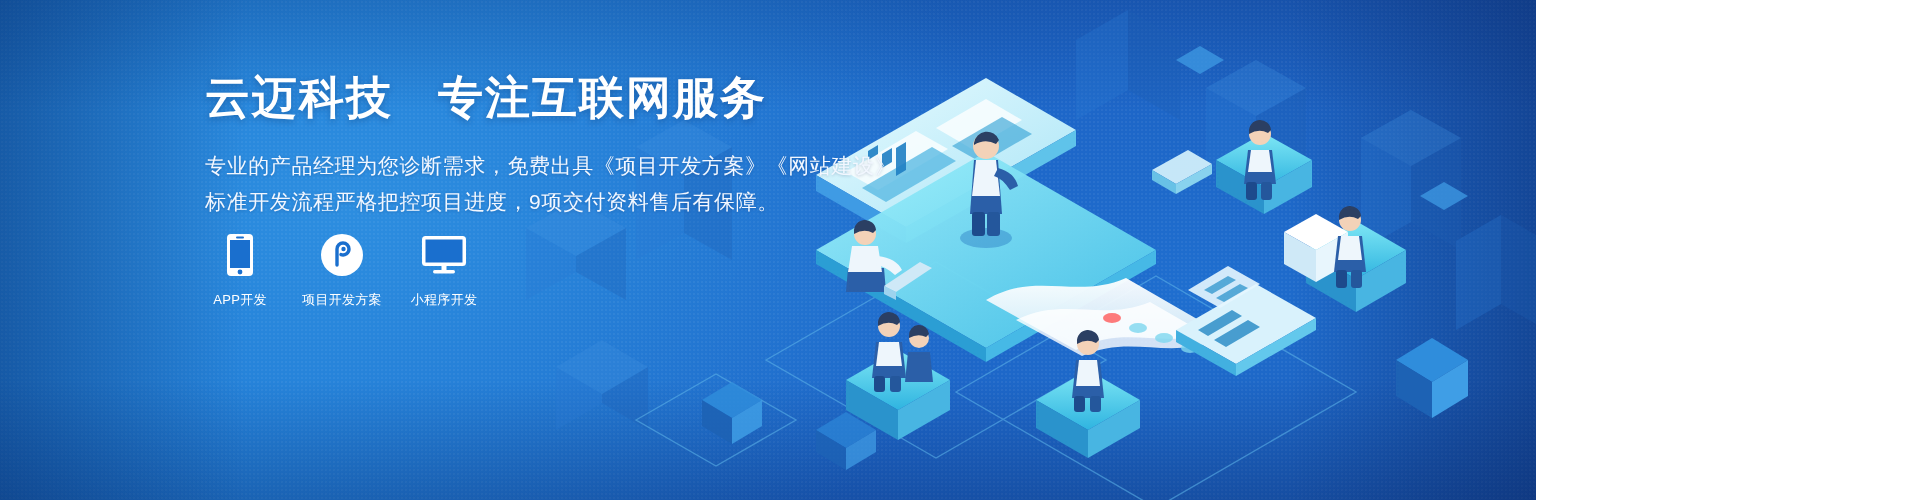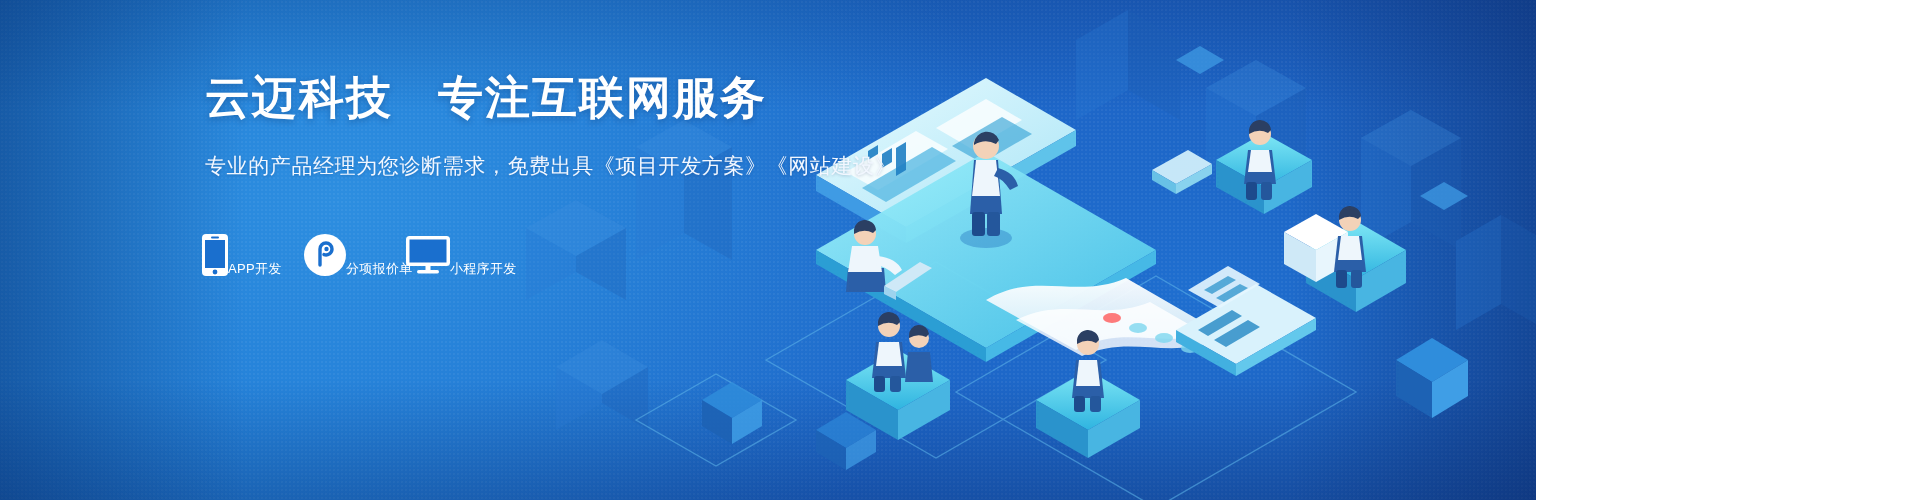--- a/index.html
+++ b/index.html
@@ -75,22 +75,22 @@
     position: absolute;
     left: 202px;
     top: 232px;
     display: flex;
     align-items: flex-start;
     gap: 26px;
   }
   .service {
     width: 76px;
     display: flex;
-    flex-direction: row;
-    align-items: flex-end;
+    flex-direction: column;
+    align-items: center;
     cursor: pointer;
   }
   .svc-icon {
     height: 46px;
     display: flex;
     align-items: center;
     justify-content: center;
   }
   .svc-icon svg { display: block; fill: #ffffff; }
   .svc-label {
@@ -347,20 +347,21 @@
     </svg>
   </div>
 
   <div class="copy">
     <div class="headline">
       <span>云迈科技</span>
       <span class="gap"></span>
       <span>专注互联网服务</span>
     </div>
     <div class="sub">专业的产品经理为您诊断需求，免费出具《项目开发方案》《网站建设》</div>
+    <div class="sub" style="margin-top:0">标准开发流程严格把控项目进度，9项交付资料售后有保障。</div>
   </div>
 
   <div class="services">
 
     <div class="service">
       <span class="svc-icon">
         <svg width="26" height="42" viewBox="0 0 26 42">
           <rect x="0" y="0" width="26" height="42" rx="4" fill="#ffffff"></rect>
           <rect x="3" y="6" width="20" height="28" fill="#1a6fce"></rect>
           <rect x="9" y="2.4" width="8" height="2" rx="1" fill="#1a6fce"></rect>
@@ -371,21 +372,21 @@
     </div>
 
     <div class="service">
       <span class="svc-icon">
         <svg width="42" height="42" viewBox="0 0 42 42">
           <circle cx="21" cy="21" r="21" fill="#ffffff"></circle>
           <path d="M16 31 L16 15 a6 6 0 0 1 12 0 a6 6 0 0 1 -8 5.6" fill="none" stroke="#1a6fce" stroke-width="3.4" stroke-linecap="round"></path>
           <circle cx="22.5" cy="15" r="2.2" fill="#1a6fce"></circle>
         </svg>
       </span>
-      <span class="svc-label">分项报价单</span>
+      <span class="svc-label">项目开发方案</span>
     </div>
 
 
     <div class="service">
       <span class="svc-icon">
         <svg width="44" height="38" viewBox="0 0 44 38">
           <rect x="0" y="0" width="44" height="30" rx="3.5" fill="#ffffff"></rect>
           <rect x="3.5" y="3.5" width="37" height="23" fill="#1a6fce"></rect>
           <rect x="19.5" y="29" width="5" height="5" fill="#ffffff"></rect>
           <rect x="11" y="34" width="22" height="3.4" rx="1.7" fill="#ffffff"></rect>

